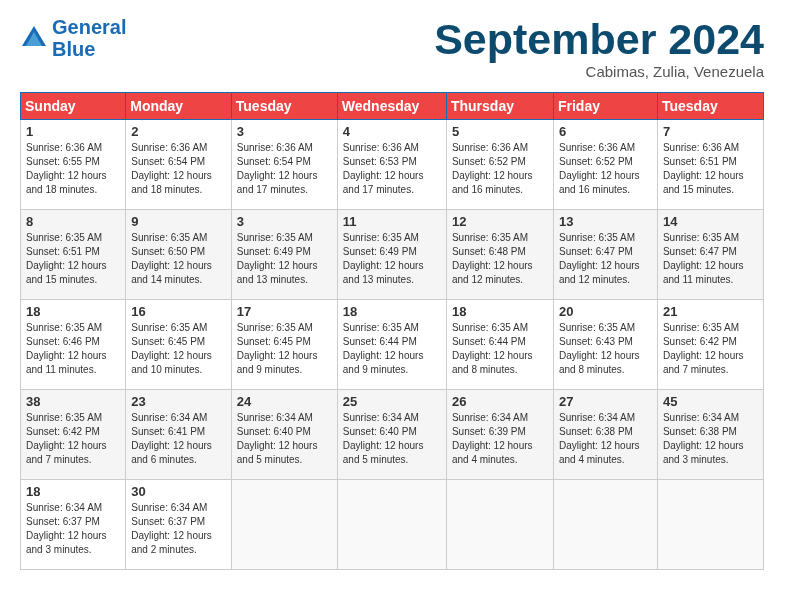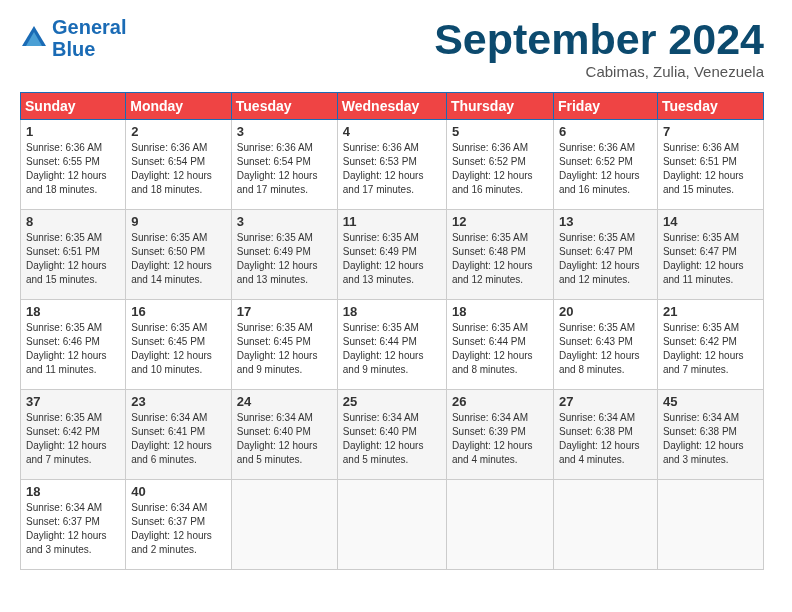--- a/index.html
+++ b/index.html
@@ -168,39 +168,39 @@
           <td><span class="day-num">18</span>
 <span class="day-info">Sunrise: 6:35 AM<br>Sunset: 6:44 PM<br>Daylight: 12 hours and 9 minutes.</span></td>
           <td><span class="day-num">18</span>
 <span class="day-info">Sunrise: 6:35 AM<br>Sunset: 6:44 PM<br>Daylight: 12 hours and 8 minutes.</span></td>
           <td><span class="day-num">20</span>
 <span class="day-info">Sunrise: 6:35 AM<br>Sunset: 6:43 PM<br>Daylight: 12 hours and 8 minutes.</span></td>
           <td><span class="day-num">21</span>
 <span class="day-info">Sunrise: 6:35 AM<br>Sunset: 6:42 PM<br>Daylight: 12 hours and 7 minutes.</span></td>
         </tr>
         <tr>
-          <td><span class="day-num">37</span>
+          <td><span class="day-num">38</span>
 <span class="day-info">Sunrise: 6:35 AM<br>Sunset: 6:42 PM<br>Daylight: 12 hours and 7 minutes.</span></td>
           <td><span class="day-num">23</span>
 <span class="day-info">Sunrise: 6:34 AM<br>Sunset: 6:41 PM<br>Daylight: 12 hours and 6 minutes.</span></td>
           <td><span class="day-num">24</span>
 <span class="day-info">Sunrise: 6:34 AM<br>Sunset: 6:40 PM<br>Daylight: 12 hours and 5 minutes.</span></td>
           <td><span class="day-num">25</span>
 <span class="day-info">Sunrise: 6:34 AM<br>Sunset: 6:40 PM<br>Daylight: 12 hours and 5 minutes.</span></td>
           <td><span class="day-num">26</span>
 <span class="day-info">Sunrise: 6:34 AM<br>Sunset: 6:39 PM<br>Daylight: 12 hours and 4 minutes.</span></td>
           <td><span class="day-num">27</span>
 <span class="day-info">Sunrise: 6:34 AM<br>Sunset: 6:38 PM<br>Daylight: 12 hours and 4 minutes.</span></td>
           <td><span class="day-num">45</span>
 <span class="day-info">Sunrise: 6:34 AM<br>Sunset: 6:38 PM<br>Daylight: 12 hours and 3 minutes.</span></td>
         </tr>
         <tr>
           <td><span class="day-num">18</span>
 <span class="day-info">Sunrise: 6:34 AM<br>Sunset: 6:37 PM<br>Daylight: 12 hours and 3 minutes.</span></td>
-          <td><span class="day-num">40</span>
+          <td><span class="day-num">30</span>
 <span class="day-info">Sunrise: 6:34 AM<br>Sunset: 6:37 PM<br>Daylight: 12 hours and 2 minutes.</span></td>
           <td class="empty"></td>
           <td class="empty"></td>
           <td class="empty"></td>
           <td class="empty"></td>
           <td class="empty"></td>
         </tr>
       </tbody>
   </table>
 </div>

